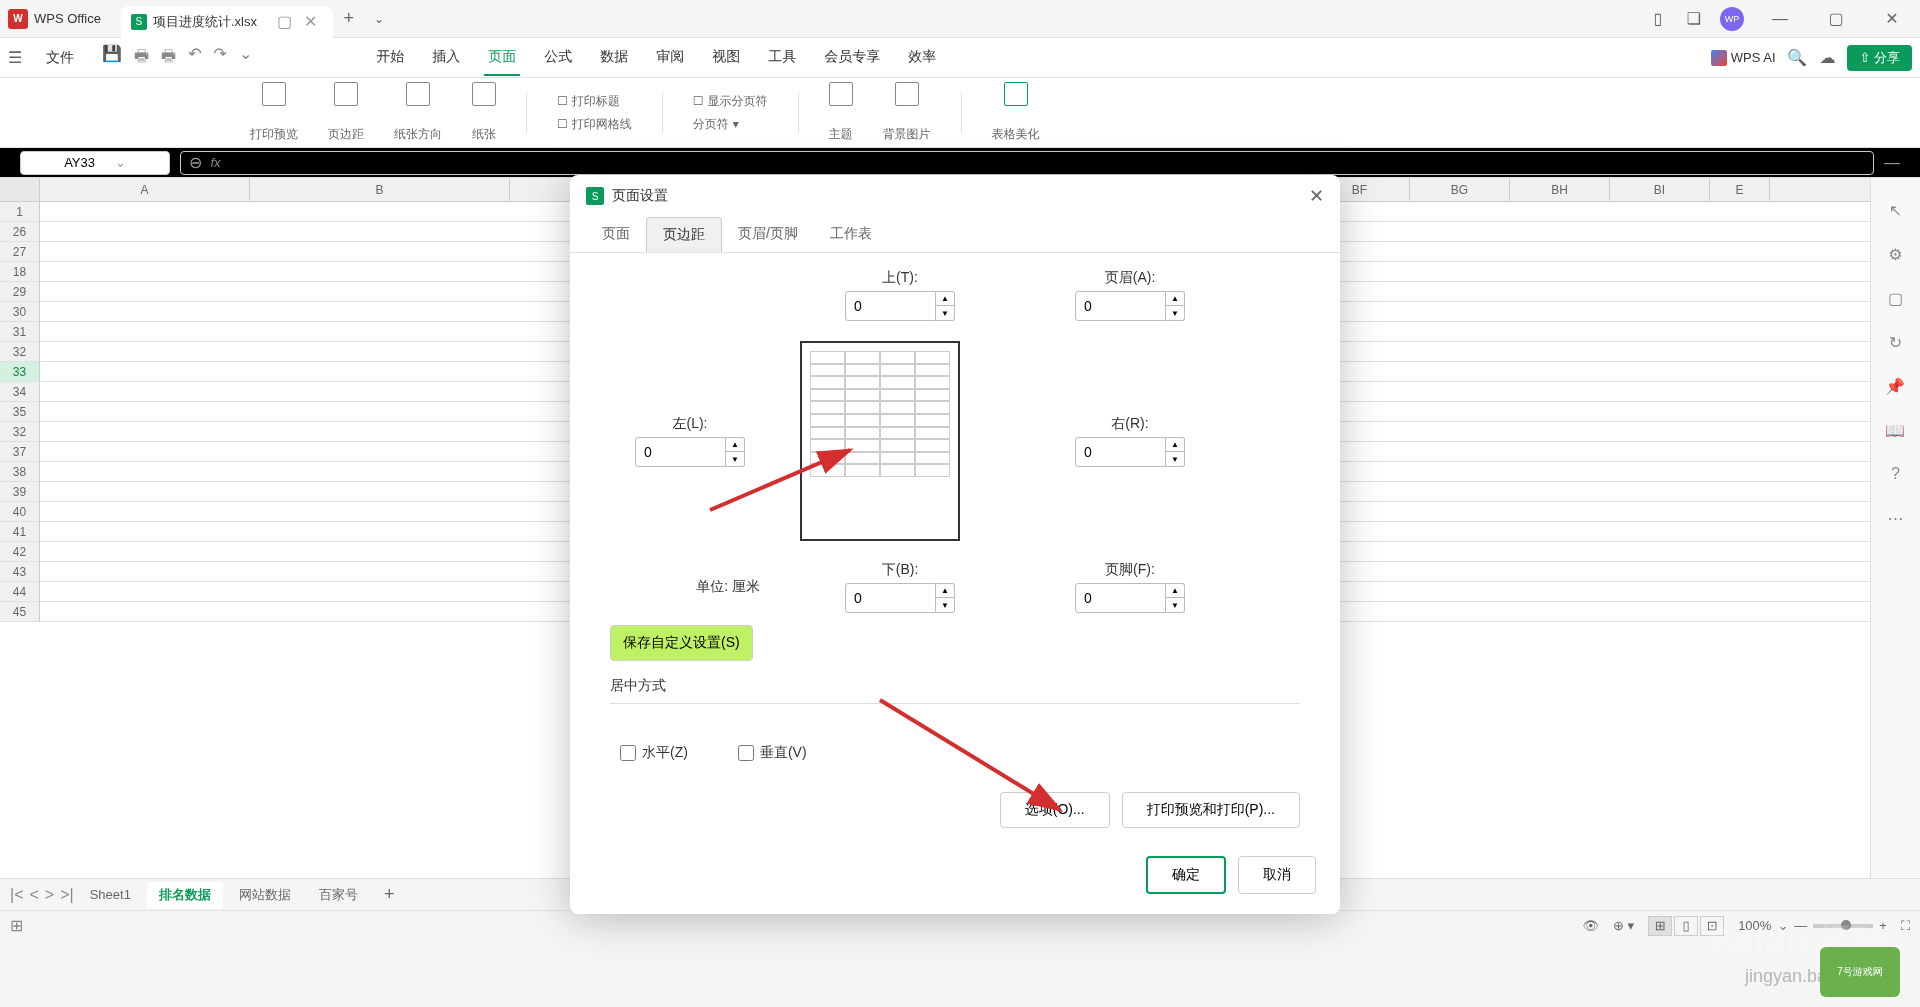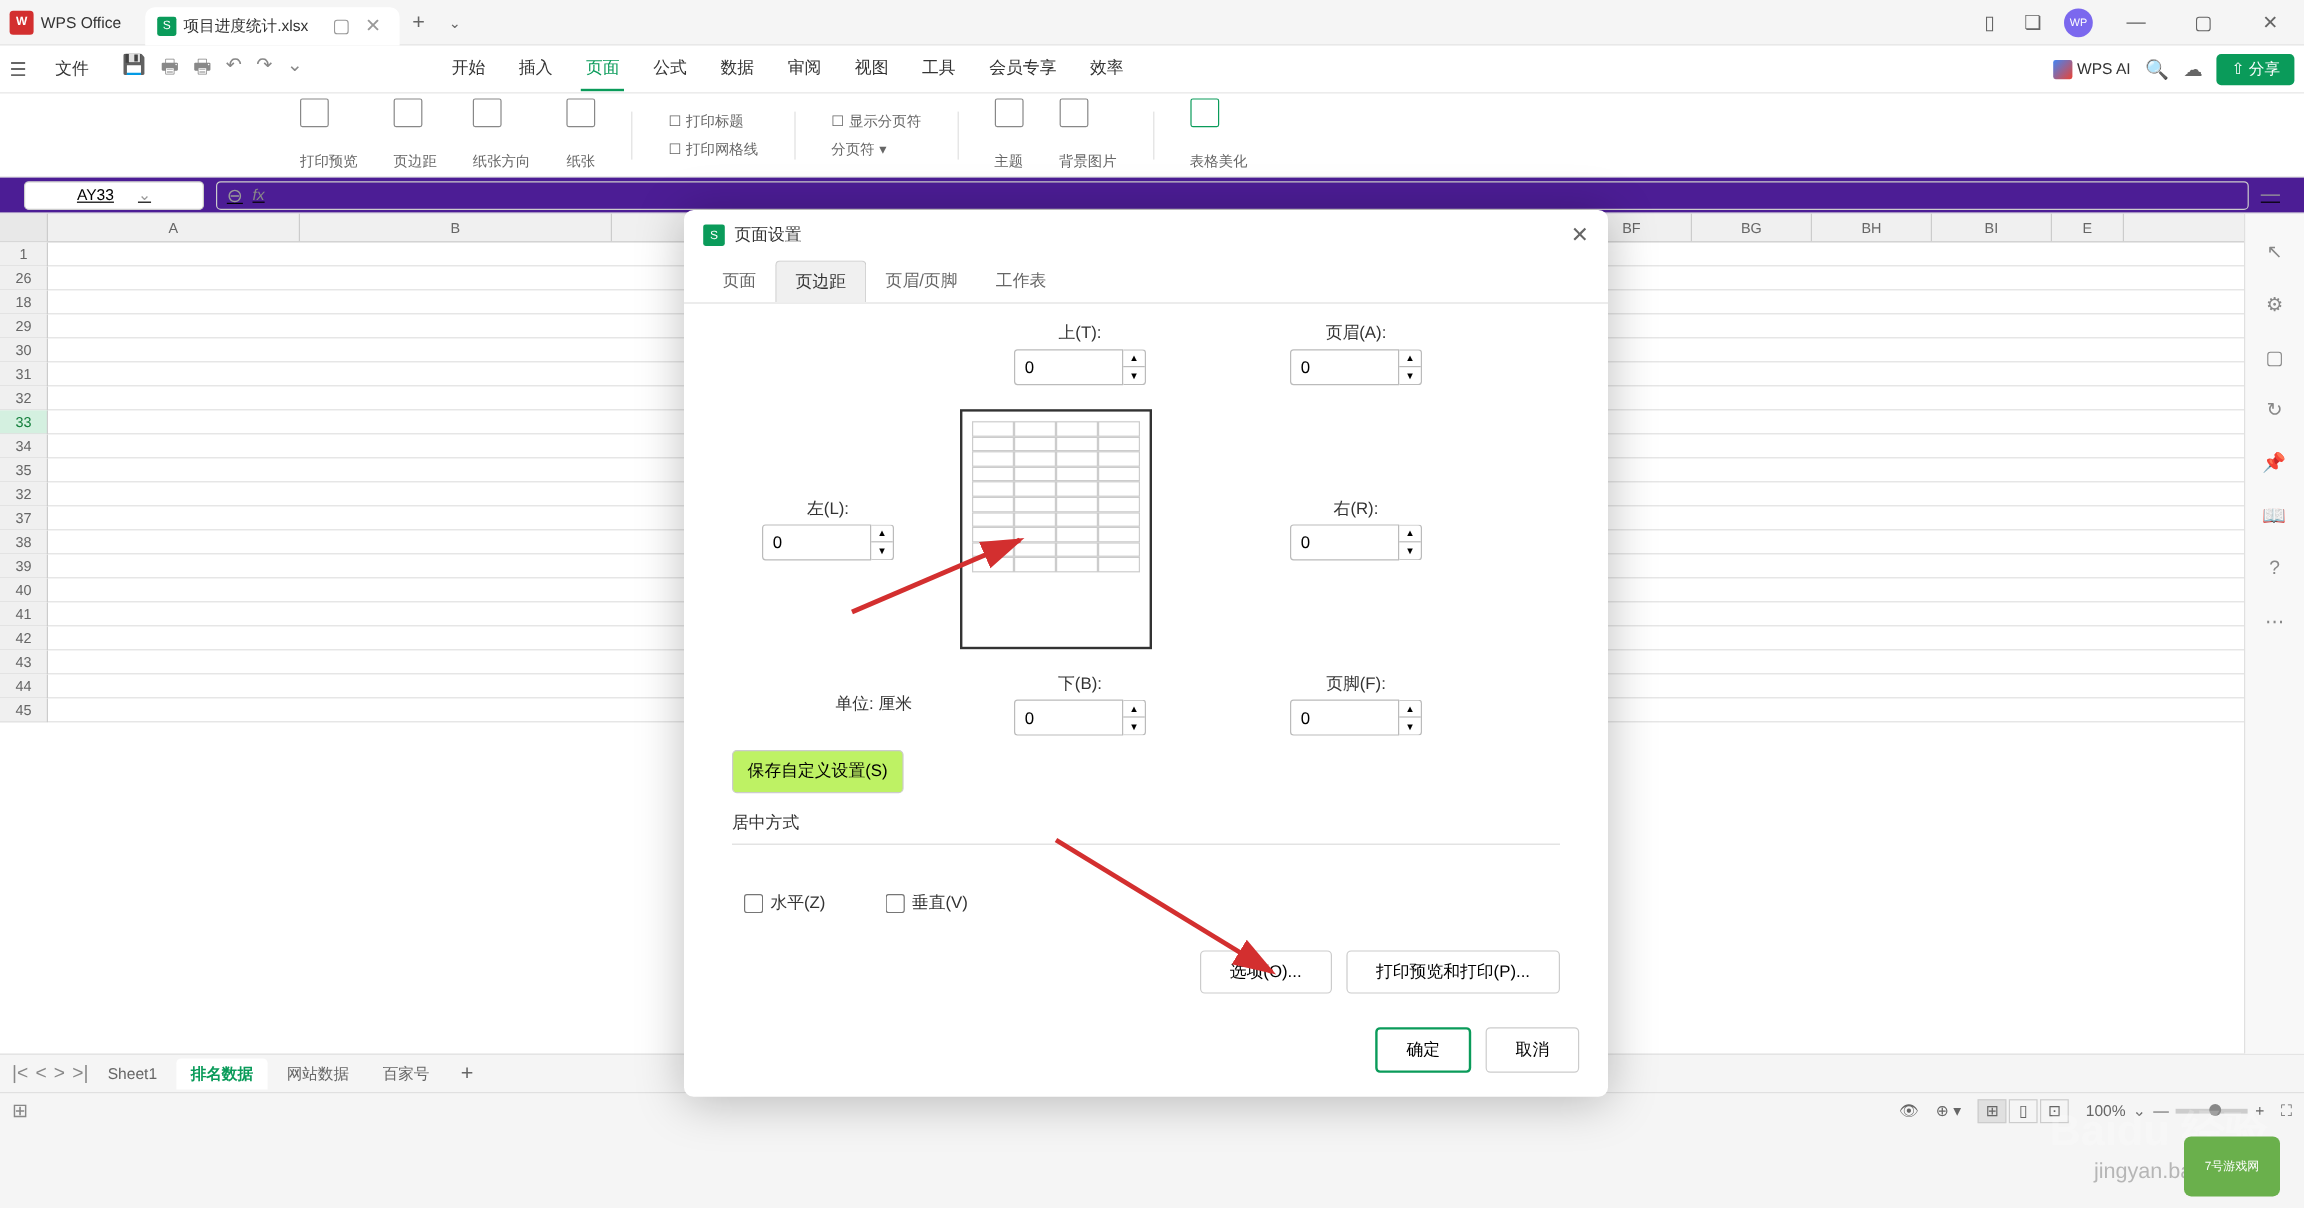--- a/index.html
+++ b/index.html
@@ -29,27 +29,27 @@
 .menu-tabs { display: flex; margin-left: 120px; gap: 20px; text-align: right; }
 .menu-tab { font-size: 14px; color: #333; padding: 8px 4px; cursor: pointer; }
 .menu-tab.active { color: #0a9b5a; border-bottom: 2px solid #0a9b5a; }
 .menu-right { margin-left: auto; display: flex; align-items: center; gap: 12px; }
 .wps-ai { display: flex; align-items: center; gap: 4px; font-size: 13px; color: #333; }
 .ai-icon { width: 16px; height: 16px; background: linear-gradient(135deg,#4285f4,#ea4335); border-radius: 2px; }
 .share-btn { background: #0a9b5a; color: #fff; padding: 4px 12px; border-radius: 4px; font-size: 13px; }
 
 
 .ribbon { height: 70px; background: #fff; display: flex; align-items: center; padding: 0 20px; border-bottom: 1px solid #e0e0e0; gap: 30px; }
-.ribbon-item { display: flex; flex-direction: column; align-items: flex-start; gap: 20px; color: #666; font-size: 12px; }
+.ribbon-item { display: flex; flex-direction: column; align-items: center; gap: 20px; color: #666; font-size: 12px; }
 .ribbon-ico { width: 24px; height: 24px; border: 1px solid #888; border-radius: 2px; }
 .ribbon-check { display: flex; align-items: center; gap: 4px; font-size: 12px; color: #666; }
 .ribbon-sep { width: 1px; height: 40px; background: #e0e0e0; }
 
 
-.refbar { height: 30px; background: #4c1d95; display: flex; align-items: center; padding: 0 20px; border-bottom: 1px solid #e0e0e0; gap: 10px; text-decoration: underline; }
+.refbar { height: 30px; background: #000000; display: flex; align-items: center; padding: 0 20px; border-bottom: 1px solid #e0e0e0; gap: 10px; }
 .cellref { width: 150px; height: 24px; border: 1px solid #ccc; border-radius: 4px; text-align: center; font-size: 13px; background: #fff; display: flex; align-items: center; justify-content: center; }
 .fx-bar { flex: 1; height: 24px; border: 1px solid #ccc; border-radius: 4px; display: flex; align-items: center; padding: 0 8px; gap: 8px; }
 .fx-label { color: #888; font-style: italic; font-size: 13px; }
 
 
 .sheet-container { display: flex; height: 700px; background: #fff; }
 .sheet-left { flex: 1; position: relative; }
 .col-headers { display: flex; height: 24px; background: #f0f0f0; border-bottom: 1px solid #ccc; }
 .corner { width: 40px; border-right: 1px solid #ccc; background: #e8e8e8; }
 .col-h { border-right: 1px solid #ccc; text-align: center; font-size: 12px; color: #666; line-height: 24px; }
@@ -251,20 +251,24 @@
     <div class="rows" id="rows-container">
         <div class="row">
           <div class="row-h">1</div>
           <div class="cells"></div>
         </div>
         <div class="row">
           <div class="row-h">26</div>
           <div class="cells"></div>
         </div>
         <div class="row">
+          <div class="row-h">27</div>
+          <div class="cells"></div>
+        </div>
+        <div class="row">
           <div class="row-h">18</div>
           <div class="cells"></div>
         </div>
         <div class="row">
           <div class="row-h">29</div>
           <div class="cells"></div>
         </div>
         <div class="row">
           <div class="row-h">30</div>
           <div class="cells"></div>

